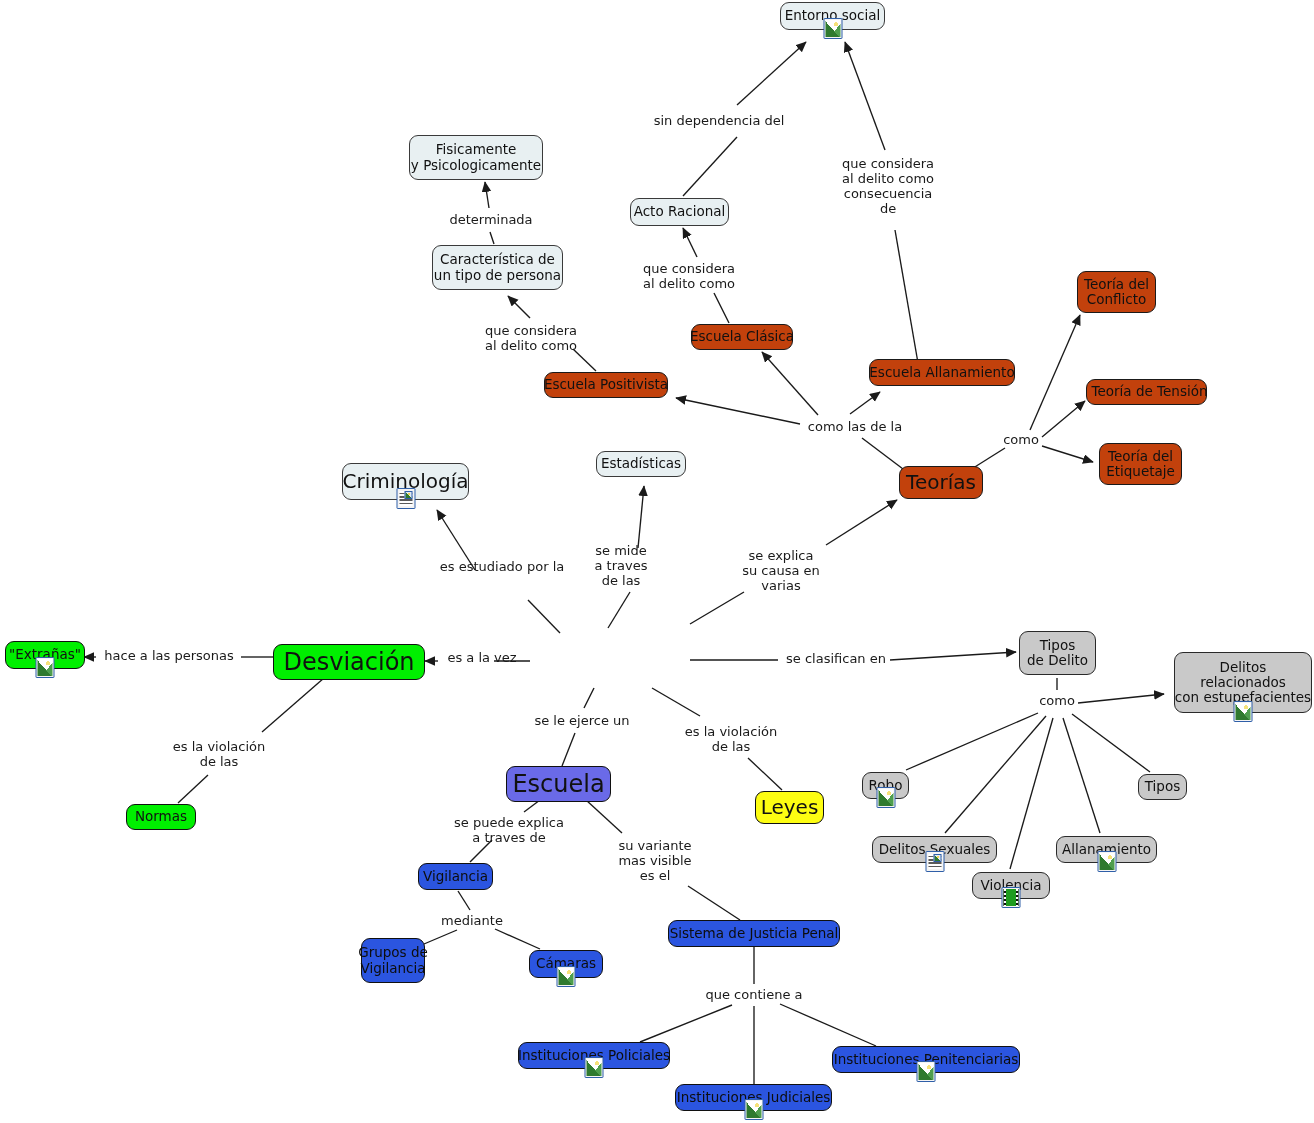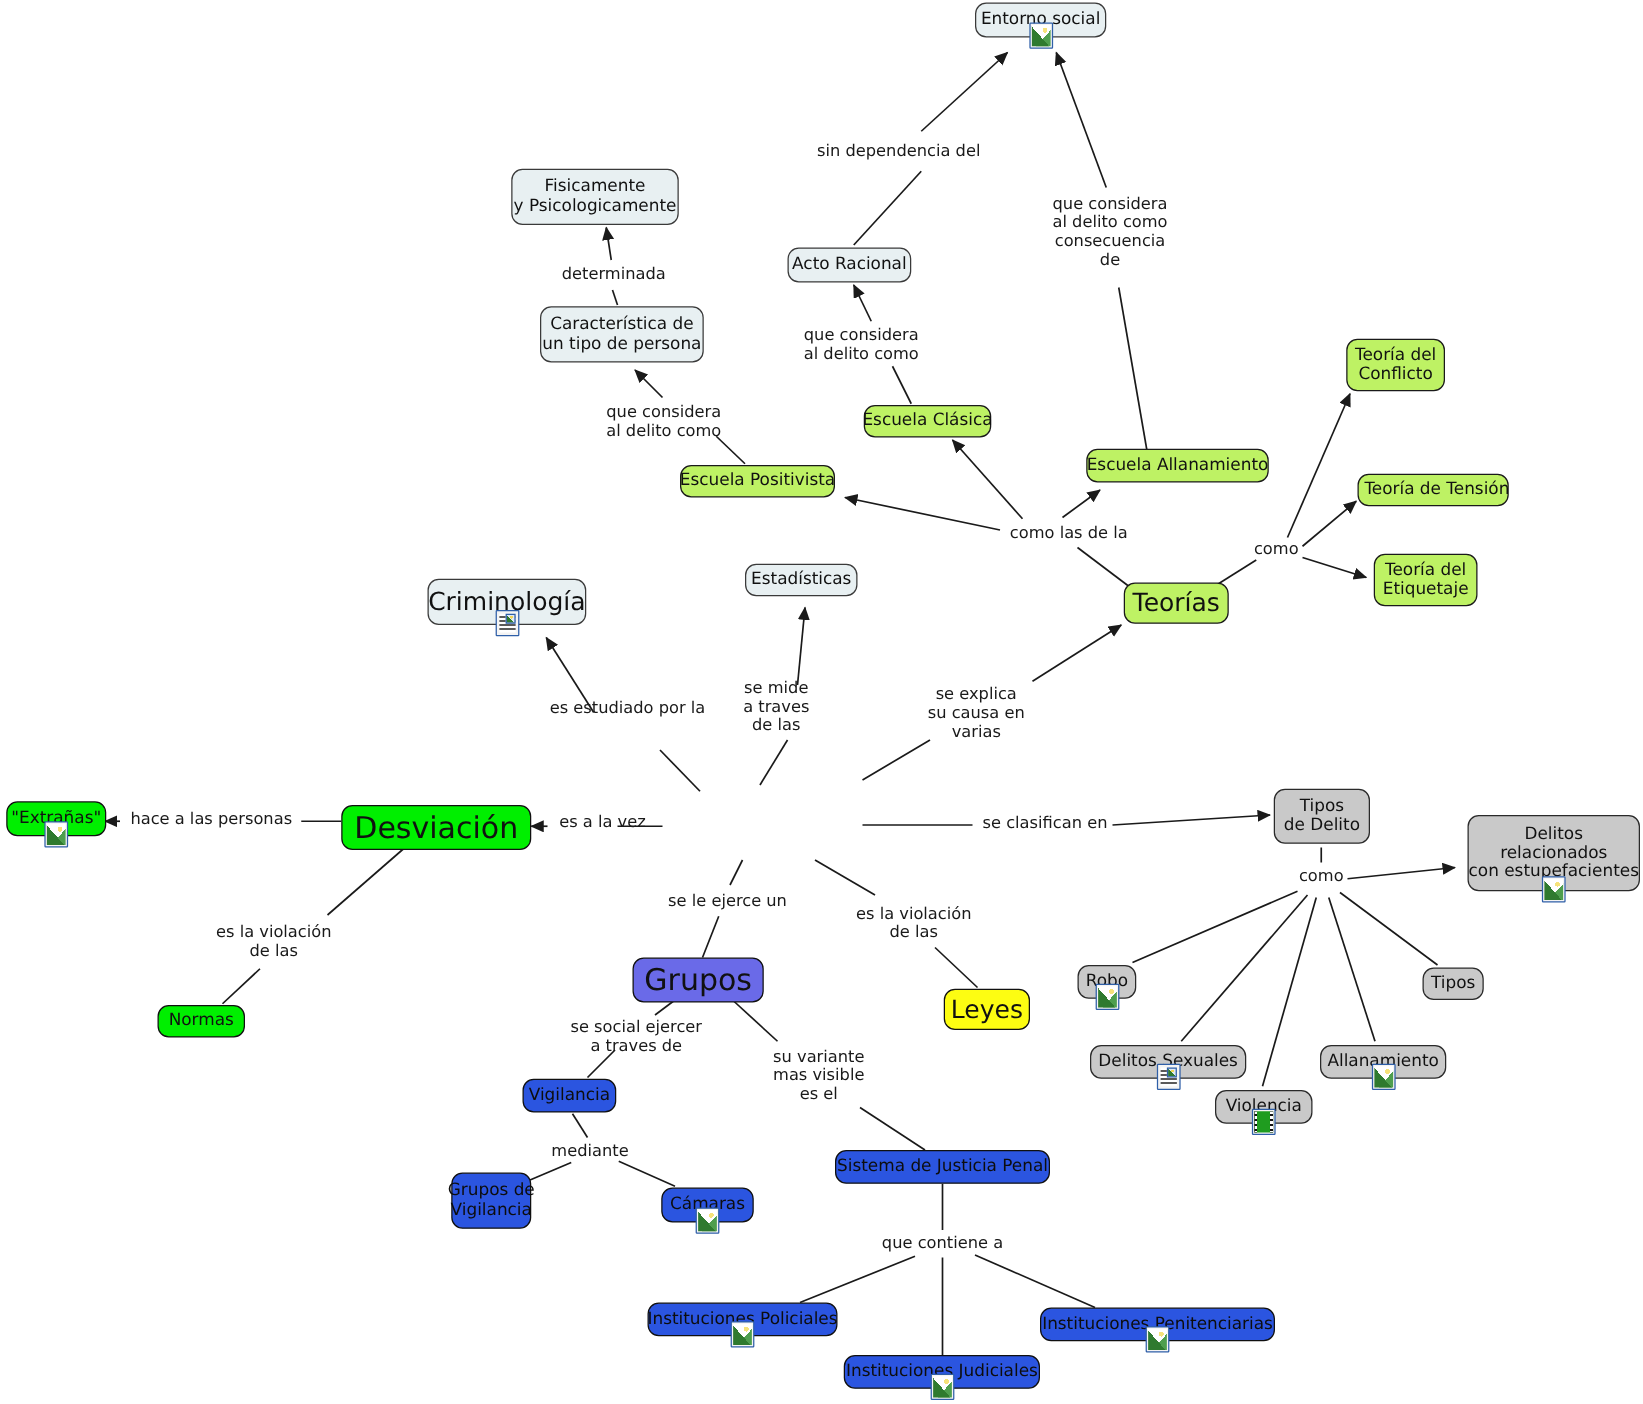--- a/index.html
+++ b/index.html
@@ -36,21 +36,21 @@
     display: flex;
     flex-direction: column;
     align-items: center;
     justify-content: center;
     padding: 3px 8px;
     white-space: nowrap;
     z-index: 3;
   }
   .node .lbl { display: block; }
   .node-lightblue { background: #e8f0f2; border-color: #3a3a3a; font-size: 13.5px; }
-  .node-orange    { background: #bef264; border-color: #1a1a1a; font-size: 13.5px; }
+  .node-orange    { background: #c2410c; border-color: #1a1a1a; font-size: 13.5px; }
   .node-green     { background: #00ef00; border-color: #101010; font-size: 13.5px; }
   .node-blue      { background: #2b55e0; border-color: #101010; color:#0d0d0d; font-size: 13.5px; }
   .node-periwinkle{ background: #6a6ae8; border-color: #101010; font-size: 13.5px; }
   .node-gray      { background: #c9c9c9; border-color: #2a2a2a; font-size: 13.5px; }
   .node-yellow    { background: #fdfd12; border-color: #101010; font-size: 13.5px; }
   .node-red       { background: #fd0000; border-color: #000000; font-size: 13.5px; }
 
   .big   { font-size: 40px; letter-spacing: .2px; }
   .med   { font-size: 24px; }
   .med2  { font-size: 20px; }
@@ -287,21 +287,21 @@
   <div class="node node-green" style="left:5px; top:641px; width:80px; height:28px;">
     <span class="lbl">"Extrañas"</span>
     <span class="icon icon-pic"></span>
   </div>
 
   <div class="node node-green" style="left:126px; top:804px; width:70px; height:26px;">
     <span class="lbl">Normas</span>
   </div>
 
   <div class="node node-periwinkle med" style="left:506px; top:766px; width:105px; height:36px;">
-    <span class="lbl">Grupos</span>
+    <span class="lbl">Escuela</span>
   </div>
 
   <div class="node node-blue" style="left:418px; top:863px; width:75px; height:27px;">
     <span class="lbl">Vigilancia</span>
   </div>
 
   <div class="node node-blue" style="left:361px; top:938px; width:64px; height:45px;">
     <span class="lbl">Grupos de</span>
     <span class="lbl">Vigilancia</span>
   </div>
@@ -443,21 +443,21 @@
 
   <div class="elabel" style="left:836px; top:659px;">
     <span>se clasifican en</span>
   </div>
 
   <div class="elabel" style="left:1057px; top:701px;">
     <span>como</span>
   </div>
 
   <div class="elabel" style="left:509px; top:830px;">
-    <div>se social ejercer</div>
+    <div>se puede explica</div>
     <div>a traves de</div>
   </div>
 
   <div class="elabel" style="left:472px; top:921px;">
     <span>mediante</span>
   </div>
 
   <div class="elabel" style="left:655px; top:861px;">
     <div>su variante</div>
     <div>mas visible</div>

